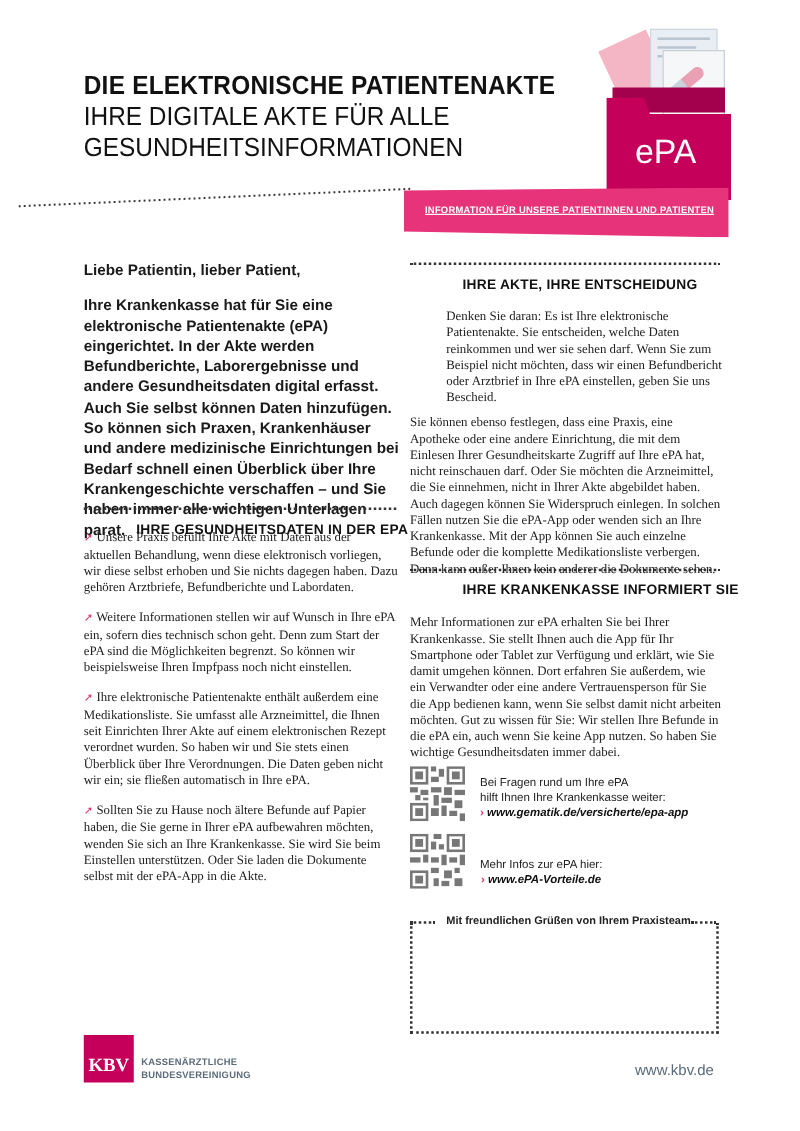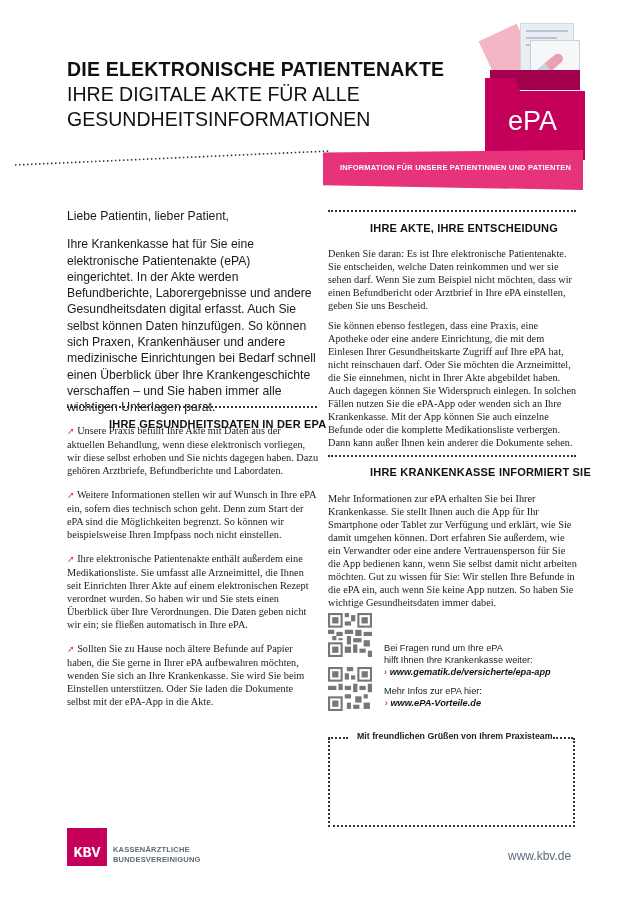--- a/index.html
+++ b/index.html
@@ -10,21 +10,21 @@
     .abs { position: absolute; }
     .title-1 { left: 67px; top: 57px; font-size: 21px; font-weight: bold; letter-spacing: 0.2px; color: #111; white-space: nowrap; transform: scaleX(0.93); transform-origin: left; }
     .title-2, .title-3 { left: 67px; font-size: 21px; color: #111; white-space: nowrap; transform: scaleX(0.93); transform-origin: left; }
     .title-2 { top: 82px; }
     .title-3 { top: 107px; }
     .dotline { position: absolute; border-top: 2px dotted #333; height: 0; }
     .banner {
       left: 323px; top: 150px; width: 260px; height: 40px; background: #e6337a;
       clip-path: polygon(0 6%, 100% 0, 100% 100%, 0 88%);
     }
-    .banner-text { left: 340px; top: 163px; font-size: 7.5px; font-weight: bold; color: #fff; letter-spacing: 0.2px; white-space: nowrap; }
+    .banner-text { left: 340px; top: 163px; font-size: 7.5px; font-weight: bold; color: #fff; letter-spacing: 0.2px; white-space: nowrap; text-decoration: underline; }
     .folder-back { left: 490px; top: 70px; width: 90px; height: 20px; background: #a3004d; }
     .folder { left: 485px; top: 78px; width: 100px; height: 82px; background: #c5005a;
       clip-path: polygon(0 0, 30% 0, 35% 16%, 100% 16%, 100% 100%, 0 100%); }
     .folder-label { left: 508px; top: 106px; font-size: 27px; color: #fff; }
     .doc1 { left: 488px; top: 30px; width: 42px; height: 54px; background: #f4b5c4; transform: rotate(-25deg); }
     .doc2 { left: 520px; top: 23px; width: 52px; height: 60px; background: #e8eef3; border: 1px solid #cfd8df; }
     .doc3 { left: 530px; top: 40px; width: 48px; height: 52px; background: #f5f7f9; border: 1px solid #c8d0d8; }
     .pill { left: 530px; top: 62px; width: 36px; height: 10px; border-radius: 5px; background: linear-gradient(90deg, #c8d3dc 50%, #e8a0b2 50%); transform: rotate(-40deg); }
     .docline { height: 2px; background: #b9c6d2; }
     .col-left { left: 67px; width: 252px; }
@@ -35,21 +35,21 @@
     .para { margin: 0 0 11px 0; }
     .arrow { color: #e6337a; font-weight: bold; font-family: "DejaVu Sans", sans-serif; font-size: 9px; }
     .qr { width: 44px; height: 44px; position: absolute; }
     .info-text { font-size: 9.2px; line-height: 12px; color: #222; }
     .link { font-weight: bold; font-style: italic; color: #111; }
     .link-caret { color: #e6337a; font-weight: bold; }
     .sig-box { left: 328px; top: 738px; width: 243px; height: 87px; border-left: 2px dotted #333; border-right: 2px dotted #333; border-bottom: 2px dotted #333; }
     .sig-top-l { left: 328px; top: 737px; width: 20px; border-top: 2px dotted #333; }
     .sig-top-r { left: 553px; top: 737px; width: 20px; border-top: 2px dotted #333; }
     .sig-label { left: 357px; top: 731px; font-size: 8.8px; font-weight: bold; color: #222; white-space: nowrap; }
-    .kbv-box { left: 67px; top: 828px; width: 40px; height: 38px; background: #c5005a; color: #fff; font-family: Liberation Mono, monospace; font-weight: bold; font-size: 15px; display: flex; align-items: flex-end; justify-content: center; padding-bottom: 4px; box-sizing: border-box; }
+    .kbv-box { left: 67px; top: 828px; width: 40px; height: 38px; background: #c5005a; color: #fff; font-family: Liberation Serif, serif; font-weight: bold; font-size: 15px; display: flex; align-items: flex-end; justify-content: center; padding-bottom: 4px; box-sizing: border-box; }
     .kbv-text { left: 113px; top: 845px; font-size: 7.5px; font-weight: bold; color: #5b6b7a; line-height: 10px; letter-spacing: 0.2px; }
     .kbv-url { left: 508px; top: 849px; font-size: 12px; color: #5b6b7a; text-align: right; }
   </style>
 </head>
 <body>
 
 <div class="abs title-1">DIE ELEKTRONISCHE PATIENTENAKTE</div>
 <div class="abs title-2">IHRE DIGITALE AKTE FÜR ALLE</div>
 <div class="abs title-3">GESUNDHEITSINFORMATIONEN</div>
 
@@ -66,38 +66,38 @@
 </div>
 <div class="abs doc3"></div>
 <div class="abs pill"></div>
 <div class="abs folder-back"></div>
 <div class="abs folder"></div>
 <div class="abs folder-label">ePA</div>
 
 <div class="abs banner"></div>
 <div class="abs banner-text">INFORMATION FÜR UNSERE PATIENTINNEN UND PATIENTEN</div>
 
-<div class="abs col-left sans-body" style="top:208px;">
+<div class="abs col-left sans-body" style="top:208px;font-weight:bold;">
   <div style="margin-bottom:12px;">Liebe Patientin, lieber Patient,</div>
   <div style="hyphens:auto;">Ihre Krankenkasse hat für Sie eine elektronische Patientenakte (ePA) eingerichtet. In der Akte werden Befundberichte, Laborergebnisse und andere Gesundheitsdaten digital erfasst. Auch Sie selbst können Daten hinzufügen. So können sich Praxen, Krankenhäuser und andere medizinische Einrichtungen bei Bedarf schnell einen Überblick über Ihre Krankengeschichte verschaffen – und Sie haben immer alle wichtigen Unterlagen parat.</div>
 </div>
 
 <div class="dotline" style="left:67px;top:406px;width:250px;"></div>
 <div class="abs col-left heading" style="top:418px;">IHRE GESUNDHEITSDATEN IN DER EPA</div>
 <div class="abs col-left serif-body" style="top:424px;">
   <p class="para"><span class="arrow">➚</span> <span>Unsere Praxis befüllt Ihre Akte mit Daten aus der aktuellen Behandlung, wenn diese elektronisch vorliegen, wir diese selbst erhoben und Sie nichts dagegen haben. Dazu gehören Arztbriefe, Befundberichte und Labordaten.</span></p>
   <p class="para"><span class="arrow">➚</span> <span>Weitere Informationen stellen wir auf Wunsch in Ihre ePA ein, sofern dies technisch schon geht. Denn zum Start der ePA sind die Möglichkeiten begrenzt. So können wir beispielsweise Ihren Impfpass noch nicht einstellen.</span></p>
   <p class="para"><span class="arrow">➚</span> <span>Ihre elektronische Patientenakte enthält außerdem eine Medikationsliste. Sie umfasst alle Arzneimittel, die Ihnen seit Einrichten Ihrer Akte auf einem elektronischen Rezept verordnet wurden. So haben wir und Sie stets einen Überblick über Ihre Verordnungen. Die Daten geben nicht wir ein; sie fließen automatisch in Ihre ePA.</span></p>
   <p class="para"><span class="arrow">➚</span> <span>Sollten Sie zu Hause noch ältere Befunde auf Papier haben, die Sie gerne in Ihrer ePA aufbewahren möchten, wenden Sie sich an Ihre Krankenkasse. Sie wird Sie beim Einstellen unterstützen. Oder Sie laden die Dokumente selbst mit der ePA-App in die Akte.</span></p>
 </div>
 
 <div class="dotline" style="left:328px;top:210px;width:248px;"></div>
 <div class="abs col-right heading" style="top:222px;">IHRE AKTE, IHRE ENTSCHEIDUNG</div>
 <div class="abs col-right serif-body" style="top:247px;">
-  <p class="para" style="margin-bottom:7px;">Denken Sie daran: Es ist Ihre elektronische Patientenakte. Sie entscheiden, welche Daten reinkommen und wer sie sehen darf. Wenn Sie zum Beispiel nicht möchten, dass wir einen Befundbericht oder Arztbrief in Ihre ePA einstellen, geben Sie uns Bescheid.</p>
+  <p class="para" style="margin-bottom:7px;margin-left:29px;">Denken Sie daran: Es ist Ihre elektronische Patientenakte. Sie entscheiden, welche Daten reinkommen und wer sie sehen darf. Wenn Sie zum Beispiel nicht möchten, dass wir einen Befundbericht oder Arztbrief in Ihre ePA einstellen, geben Sie uns Bescheid.</p>
   <p class="para">Sie können ebenso festlegen, dass eine Praxis, eine Apotheke oder eine andere Einrichtung, die mit dem Einlesen Ihrer Gesundheitskarte Zugriff auf Ihre ePA hat, nicht reinschauen darf. Oder Sie möchten die Arzneimittel, die Sie einnehmen, nicht in Ihrer Akte abgebildet haben. Auch dagegen können Sie Widerspruch einlegen. In solchen Fällen nutzen Sie die ePA-App oder wenden sich an Ihre Krankenkasse. Mit der App können Sie auch einzelne Befunde oder die komplette Medikationsliste verbergen. Dann kann außer Ihnen kein anderer die Dokumente sehen.</p>
 </div>
 
 <div class="dotline" style="left:328px;top:455px;width:248px;"></div>
 <div class="abs col-right heading" style="top:466px;">IHRE KRANKENKASSE INFORMIERT SIE</div>
 <div class="abs col-right serif-body" style="top:492px;">Mehr Informationen zur ePA erhalten Sie bei Ihrer Krankenkasse. Sie stellt Ihnen auch die App für Ihr Smartphone oder Tablet zur Verfügung und erklärt, wie Sie damit umgehen können. Dort erfahren Sie außerdem, wie ein Verwandter oder eine andere Vertrauensperson für Sie die App bedienen kann, wenn Sie selbst damit nicht arbeiten möchten. Gut zu wissen für Sie: Wir stellen Ihre Befunde in die ePA ein, auch wenn Sie keine App nutzen. So haben Sie wichtige Gesundheitsdaten immer dabei.</div>
 
 <svg class="qr" style="left:328px;top:613px;" viewBox="0 0 21 21">
   <rect width="21" height="21" fill="#fff"></rect>
   <g fill="#777">
@@ -122,21 +122,21 @@
     <rect x="12" y="12" width="4" height="2"></rect>
       <rect x="17" y="13" width="3" height="3"></rect>
       <rect x="8" y="16" width="3" height="3"></rect>
     <rect x="12" y="15" width="2" height="4"></rect>
       <rect x="15" y="17" width="3" height="2"></rect>
       <rect x="19" y="18" width="2" height="3"></rect>
     <rect x="2" y="11" width="2" height="2"></rect>
       <rect x="5" y="12" width="2" height="1"></rect>
   </g>
 </svg>
-<div class="abs info-text" style="left:384px;top:620px;margin-top:22px;">
+<div class="abs info-text" style="left:384px;top:620px;">
   <div>Bei Fragen rund um Ihre ePA</div>
   <div>hilft Ihnen Ihre Krankenkasse weiter:</div>
   <div><span class="link-caret">›</span> <span class="link">www.gematik.de/versicherte/epa-app</span></div>
 </div>
 
 <svg class="qr" style="left:328px;top:667px;" viewBox="0 0 21 21">
   <rect width="21" height="21" fill="#fff"></rect>
   <g fill="#777">
     <rect x="0" y="0" width="7" height="7"></rect>
       <rect x="1" y="1" width="5" height="5" fill="#fff"></rect>

